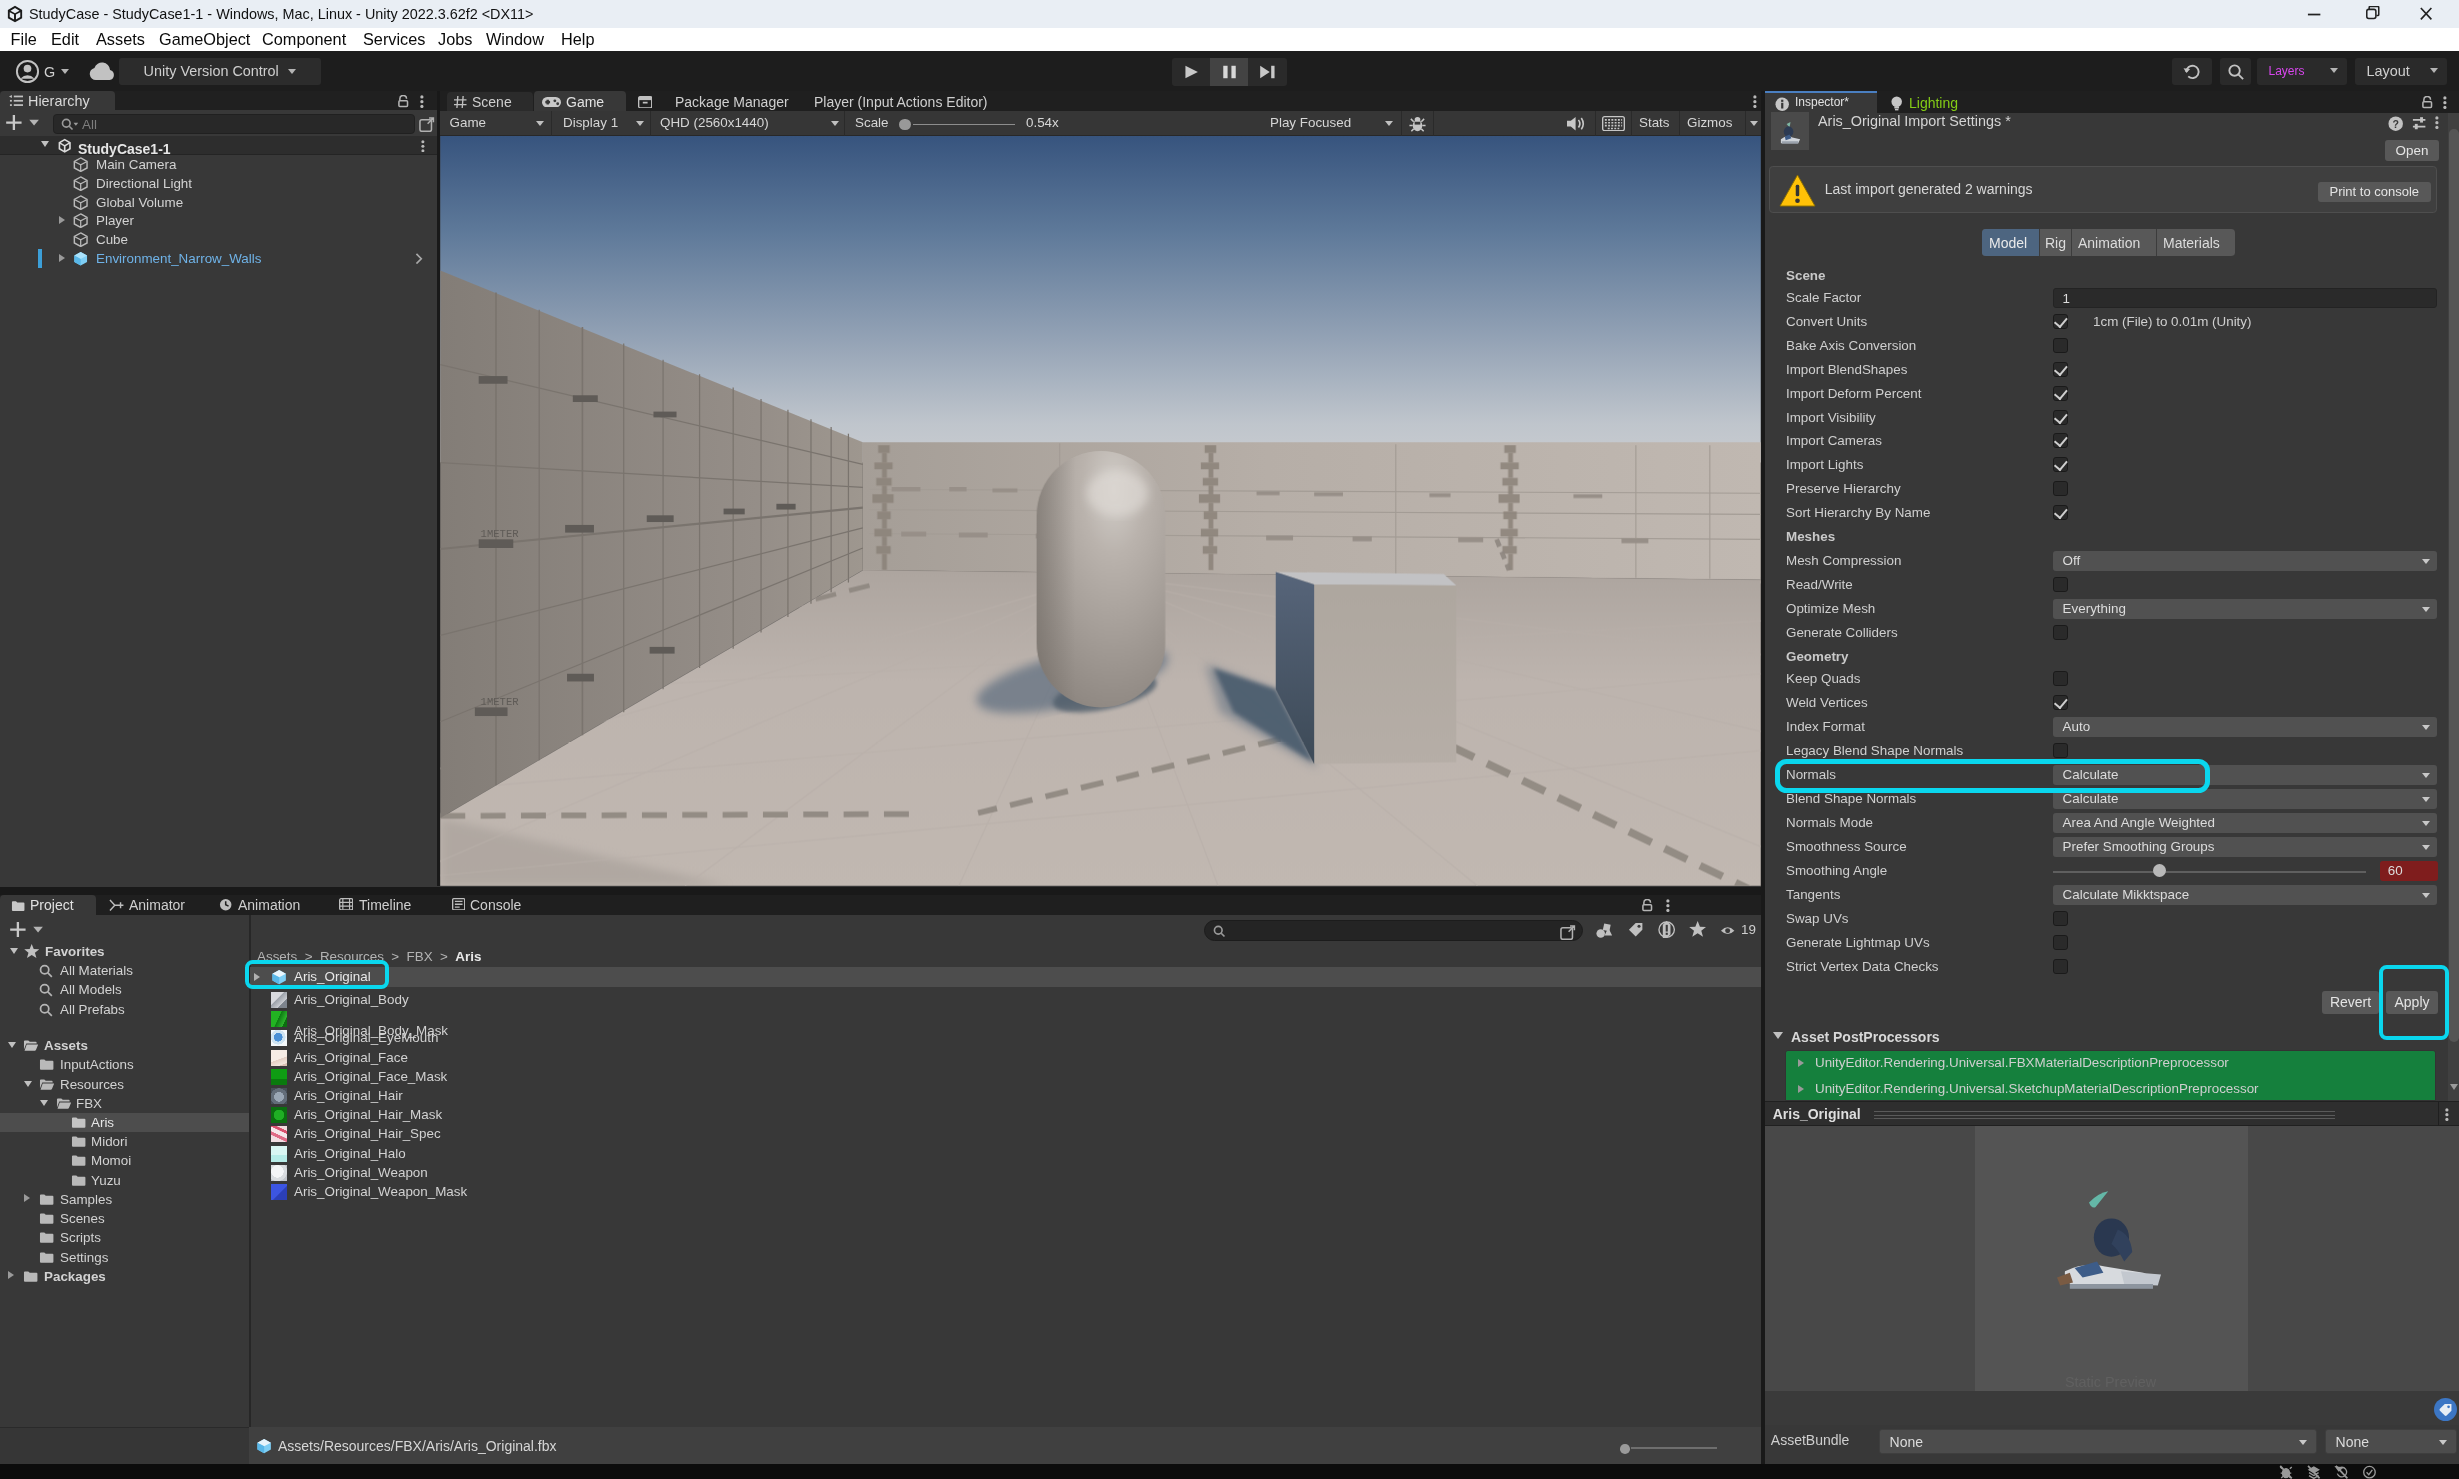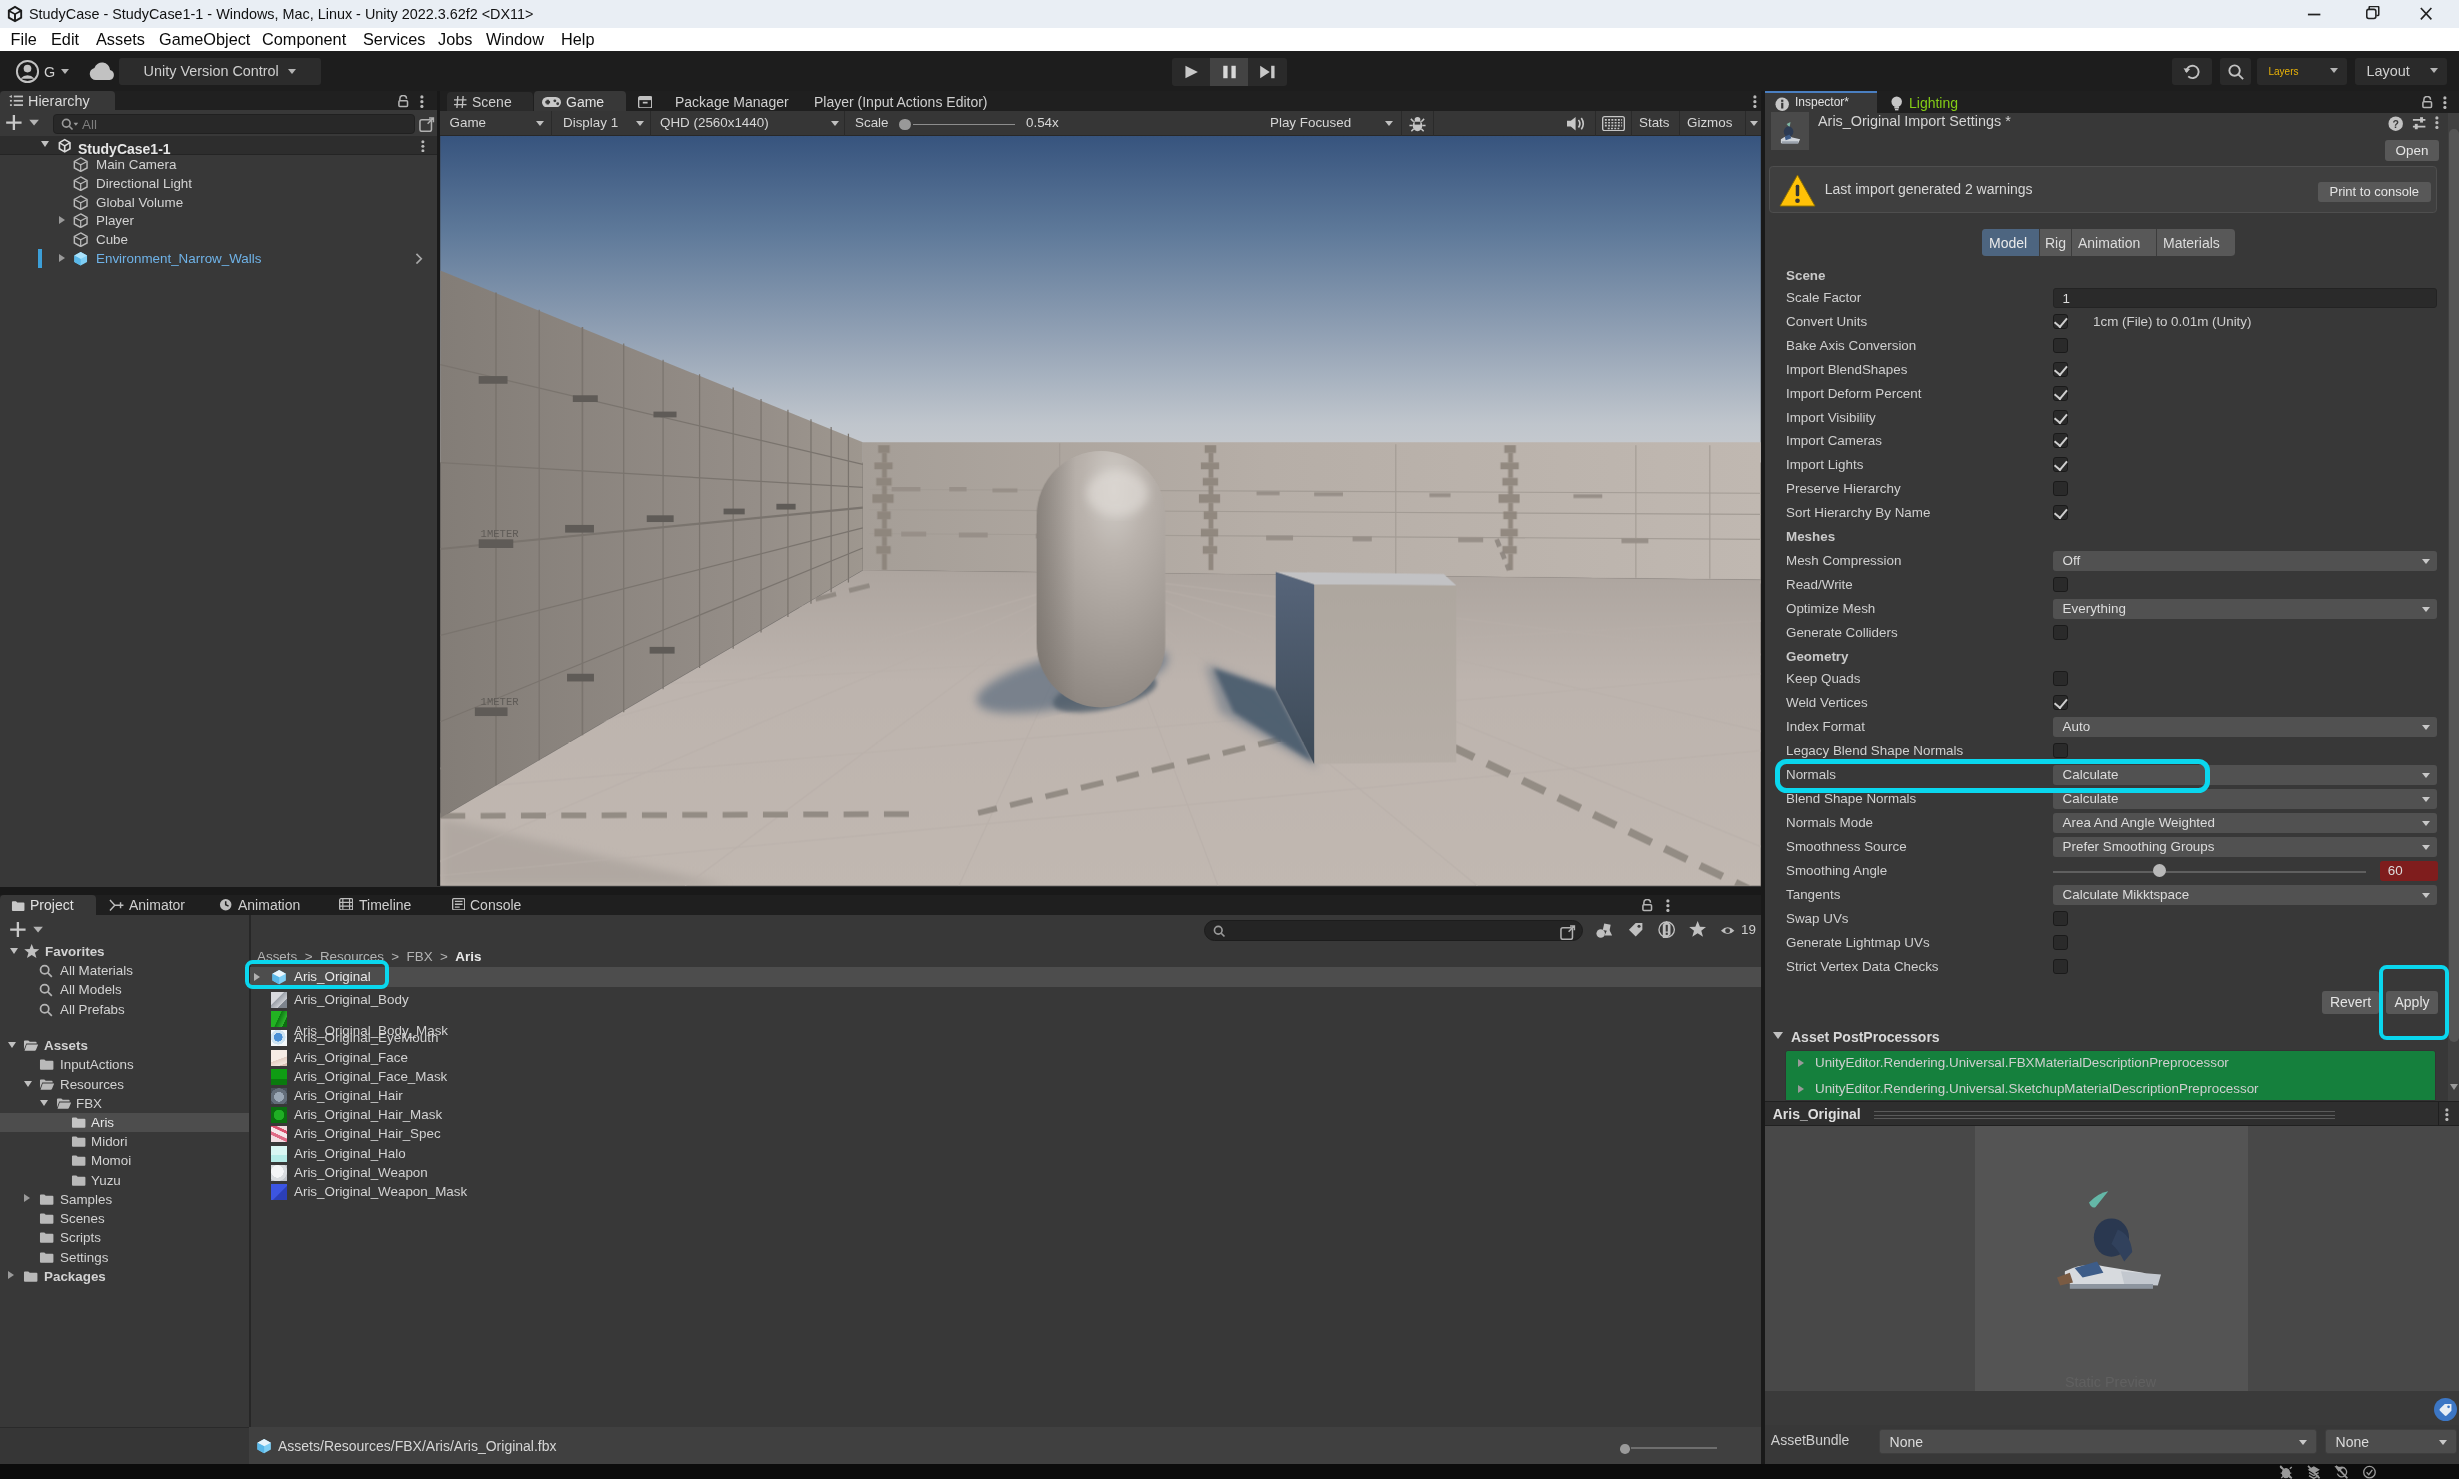--- a/index.html
+++ b/index.html
@@ -78,21 +78,21 @@
   <svg class="abs" style="left:2182px;top:11.5px" width="21" height="18" viewBox="0 0 22 19">
     <path d="M4.5 9.5 a6.5 6.5 0 1 1 2 4.6" fill="none" stroke="#c2c2c2" stroke-width="2"></path>
     <path d="M1.5 5.5 L4.7 10.5 L8.5 6.3 Z" fill="#c2c2c2"></path>
   </svg>
   <div class="abs" style="left:2220px;top:6.7px;width:31px;height:27px;background:#2a2a2a;border-radius:2.9px"></div>
   <svg class="abs" style="left:2227px;top:11.5px" width="18" height="18" viewBox="0 0 19 19">
     <circle cx="8" cy="8" r="5.5" fill="none" stroke="#c2c2c2" stroke-width="2"></circle>
       <path d="M12.2 12.2 L17 17" stroke="#c2c2c2" stroke-width="2"></path>
   </svg>
   <div class="abs ctr" style="left:2257px;top:6.7px;width:90px;height:27px;background:#2a2a2a;border-radius:2.9px;">
-    <span style="font-size:10px;color:#eab308;margin-left:11.5px">Layers</span>
+    <span style="font-size:12px;color:#d946ef;margin-left:11.5px">Layers</span>
     <span class="abs" style="right:8.6px;top:10.6px;width:0;height:0;border-left:4.8px solid transparent;border-right:4.8px solid transparent;border-top:5.8px solid #b4b4b4"></span>
   </div>
   <div class="abs ctr" style="left:2355px;top:6.7px;width:92px;height:27px;background:#2a2a2a;border-radius:2.9px;">
     <span style="font-size:14.4px;color:#cfcfcf;margin-left:11.5px">Layout</span>
     <span class="abs" style="right:8.6px;top:10.6px;width:0;height:0;border-left:4.8px solid transparent;border-right:4.8px solid transparent;border-top:5.8px solid #b4b4b4"></span>
   </div>
 </div>
 
 <div class="abs" style="left:0;top:91px;width:437px;height:795px;background:#383838;">
 

